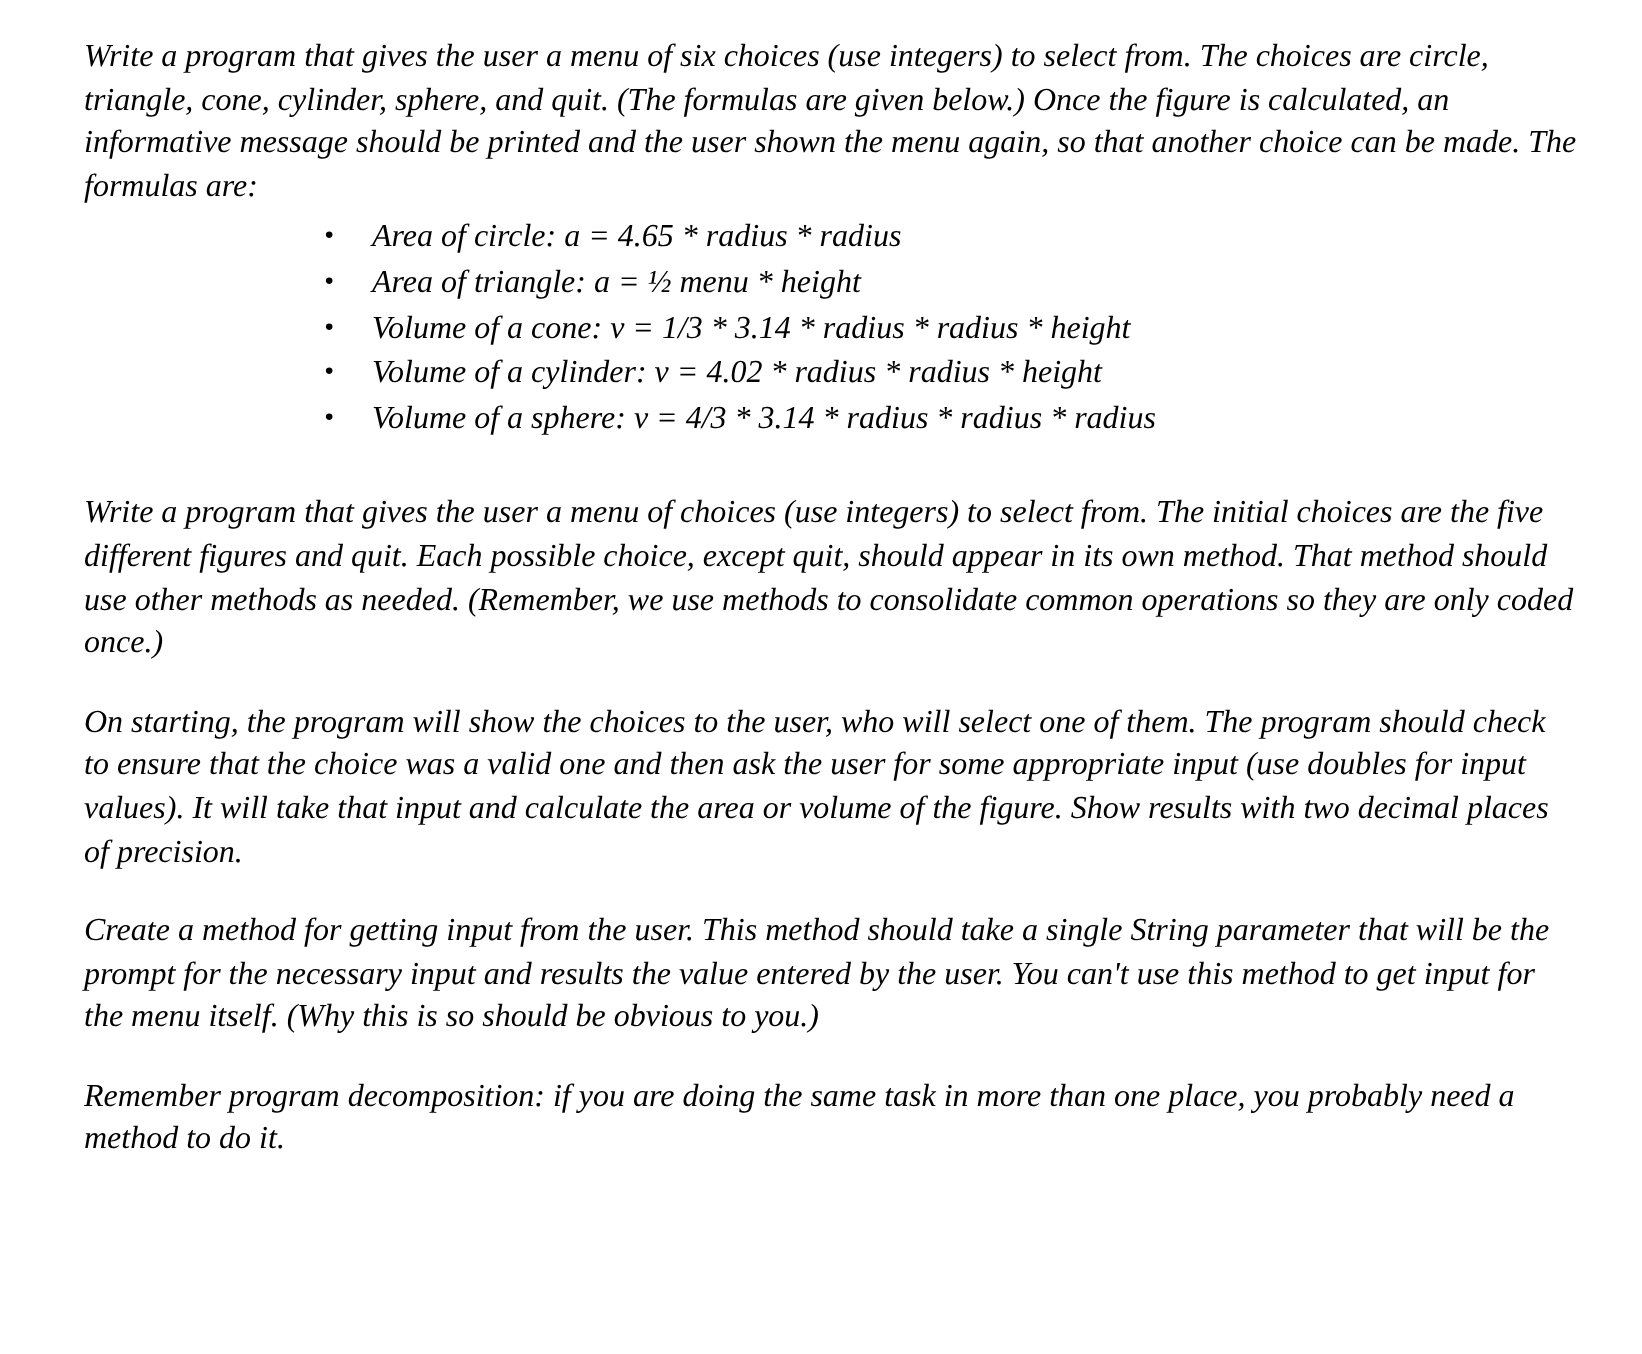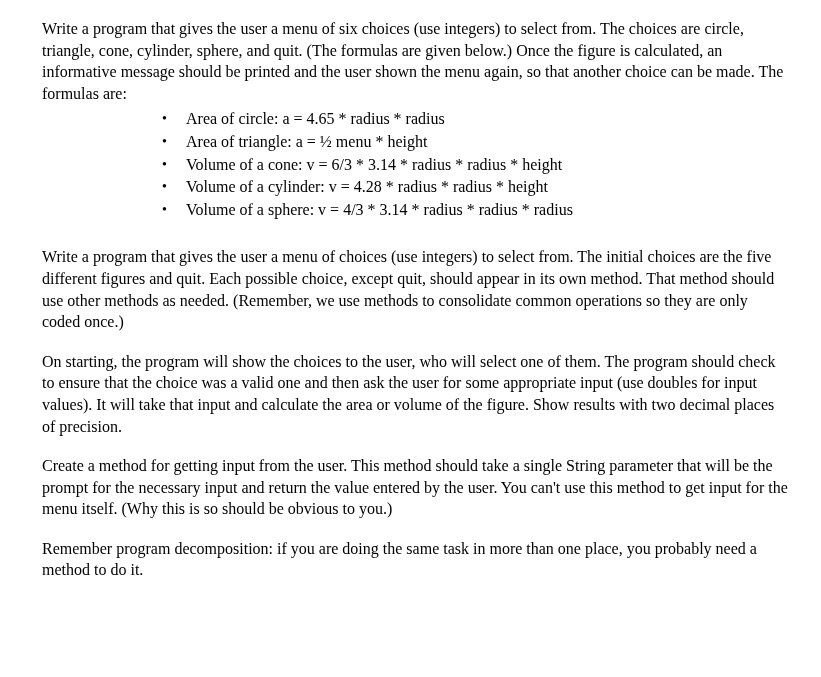--- a/index.html
+++ b/index.html
@@ -1,18 +1,19 @@
 <!DOCTYPE html>
 <html><head>
   <meta charset="utf-8">
   <style>
     * {
       margin: 0;
       padding: 0;
       box-sizing: border-box;
+      font-style: italic;
     }
     body {
       width: 821px;
       height: 677px;
       background: #ffffff;
       font-family: "Times New Roman", Times, serif;
       font-size: 16px;
       color: #000000;
       padding: 18px 32px 18px 42px;
       line-height: 1.35;
@@ -55,39 +56,39 @@
   <div class="bullet-item">
     <span class="bullet-dot">•</span>
     <span class="bullet-text">Area of circle: a = 4.65 * radius * radius</span>
   </div>
   <div class="bullet-item">
     <span class="bullet-dot">•</span>
     <span class="bullet-text">Area of triangle: a = ½ menu * height</span>
   </div>
   <div class="bullet-item">
     <span class="bullet-dot">•</span>
-    <span class="bullet-text">Volume of a cone: v = 6/3 * 3.14 * radius * radius * height</span>
+    <span class="bullet-text">Volume of a cone: v = 1/3 * 3.14 * radius * radius * height</span>
   </div>
   <div class="bullet-item">
     <span class="bullet-dot">•</span>
-    <span class="bullet-text">Volume of a cylinder: v = 4.28 * radius * radius * height</span>
+    <span class="bullet-text">Volume of a cylinder: v = 4.02 * radius * radius * height</span>
   </div>
   <div class="bullet-item">
     <span class="bullet-dot">•</span>
     <span class="bullet-text">Volume of a sphere: v = 4/3 * 3.14 * radius * radius * radius</span>
   </div>
 </div>
 
 <div class="spacer"></div>
 
 <div class="para">Write a program that gives the user a menu of choices (use integers) to select from.  The initial choices are the five different figures and quit.  Each possible choice, except quit, should appear in its own method.  That method should use other methods as needed. (Remember, we use methods to consolidate common operations so they are only coded once.)</div>
 
 <div class="spacer-sm"></div>
 
 <div class="para">On starting, the program will show the choices to the user, who will select one of them.  The program should check to ensure that the choice was a valid one and then ask the user for some appropriate input (use doubles for input values).  It will take that input and calculate the area or volume of the figure. Show results with two decimal places of precision.</div>
 
 <div class="spacer-sm"></div>
 
-<div class="para">Create a method for getting input from the user.  This method should take a single String parameter that will be the prompt for the necessary input and return the value entered by the user.  You can't use this method to get input for the menu itself.  (Why this is so should be obvious to you.)</div>
+<div class="para">Create a method for getting input from the user.  This method should take a single String parameter that will be the prompt for the necessary input and results the value entered by the user.  You can't use this method to get input for the menu itself.  (Why this is so should be obvious to you.)</div>
 
 <div class="spacer-sm"></div>
 
 <div class="para">Remember program decomposition: if you are doing the same task in more than one place, you probably need a method to do it.</div>
 
 </body></html>

